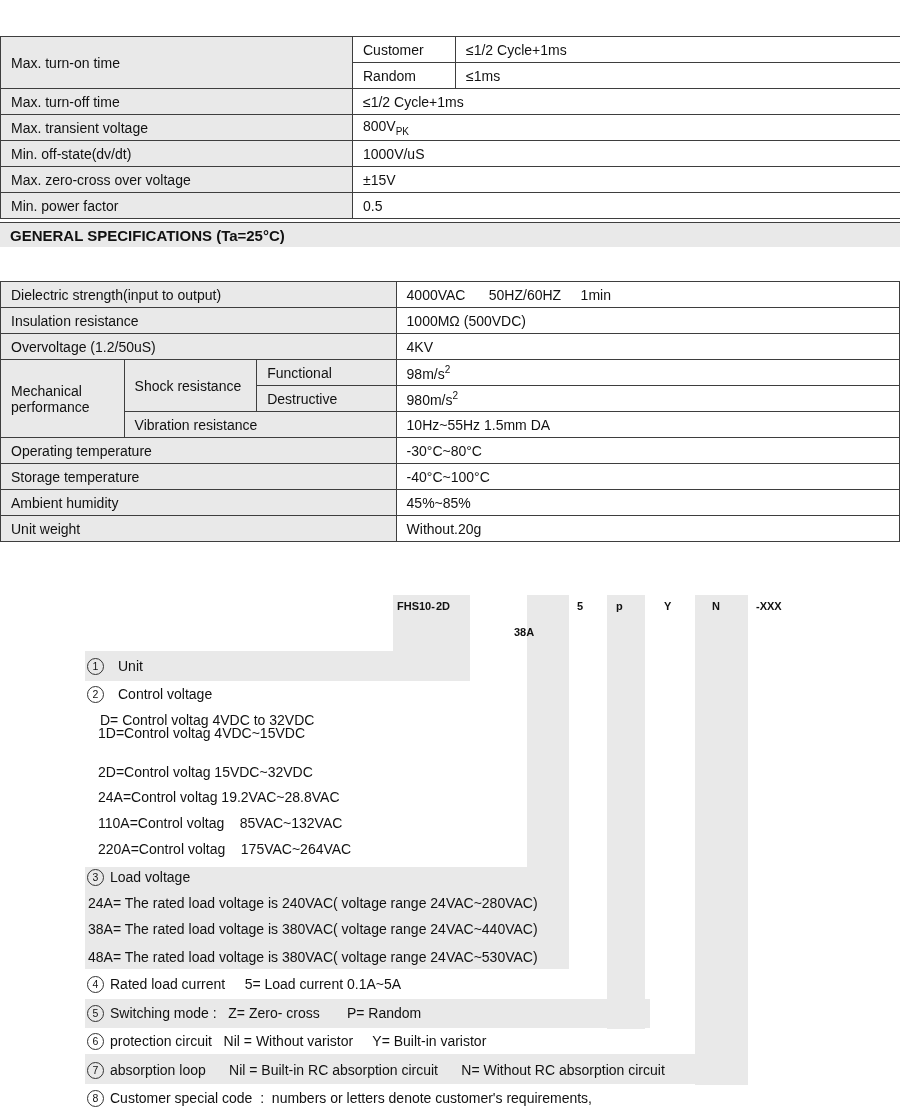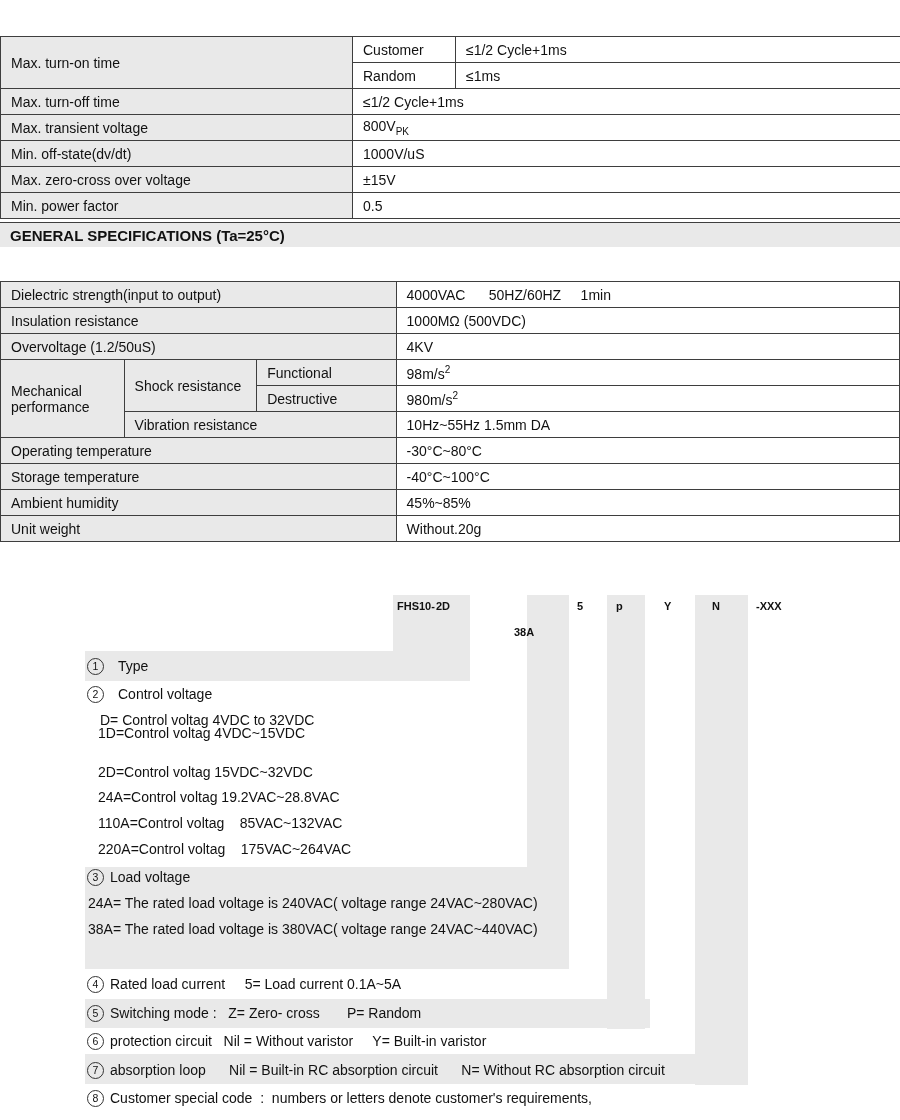--- a/index.html
+++ b/index.html
@@ -152,21 +152,21 @@
     <span class="code" style="left:436px;top:58px;">2D</span>
     <span class="code" style="left:514px;top:58px;margin-top:26px;">38A</span>
     <span class="code" style="left:577px;top:58px;">5</span>
     <span class="code" style="left:616px;top:58px;">p</span>
     <span class="code" style="left:664px;top:58px;">Y</span>
     <span class="code" style="left:712px;top:58px;">N</span>
     <span class="code" style="left:756px;top:58px;">-XXX</span>
 
     <div class="orow wgap" style="left:87px;top:115px;">
       <span class="cnum">1</span>
-      <span class="otext">Type</span>
+      <span class="otext">Unit</span>
     </div>
     <div class="orow wgap" style="left:87px;top:143px;">
       <span class="cnum">2</span>
       <span class="otext">Control voltage</span>
     </div>
     <div class="orow" style="left:100px;top:169px;">
       <span class="otext">D= Control voltag 4VDC to 32VDC</span>
     </div>
     <div class="orow" style="left:98px;top:182px;">
       <span class="otext">1D=Control voltag 4VDC~15VDC</span>
@@ -186,20 +186,23 @@
     <div class="orow" style="left:87px;top:326px;">
       <span class="cnum">3</span>
       <span class="otext">Load voltage</span>
     </div>
     <div class="orow" style="left:88px;top:352px;">
       <span class="otext">24A= The rated load voltage is 240VAC( voltage range 24VAC~280VAC)</span>
     </div>
     <div class="orow" style="left:88px;top:378px;">
       <span class="otext">38A= The rated load voltage is 380VAC( voltage range 24VAC~440VAC)</span>
     </div>
+    <div class="orow" style="left:88px;top:406px;">
+      <span class="otext">48A= The rated load voltage is 380VAC( voltage range 24VAC~530VAC)</span>
+    </div>
     <div class="orow" style="left:87px;top:433px;">
       <span class="cnum">4</span>
       <span class="otext">Rated load current     5= Load current 0.1A~5A</span>
     </div>
     <div class="orow" style="left:87px;top:462px;">
       <span class="cnum">5</span>
       <span class="otext">Switching mode :   Z= Zero- cross       P= Random</span>
     </div>
     <div class="orow" style="left:87px;top:490px;">
       <span class="cnum">6</span>

